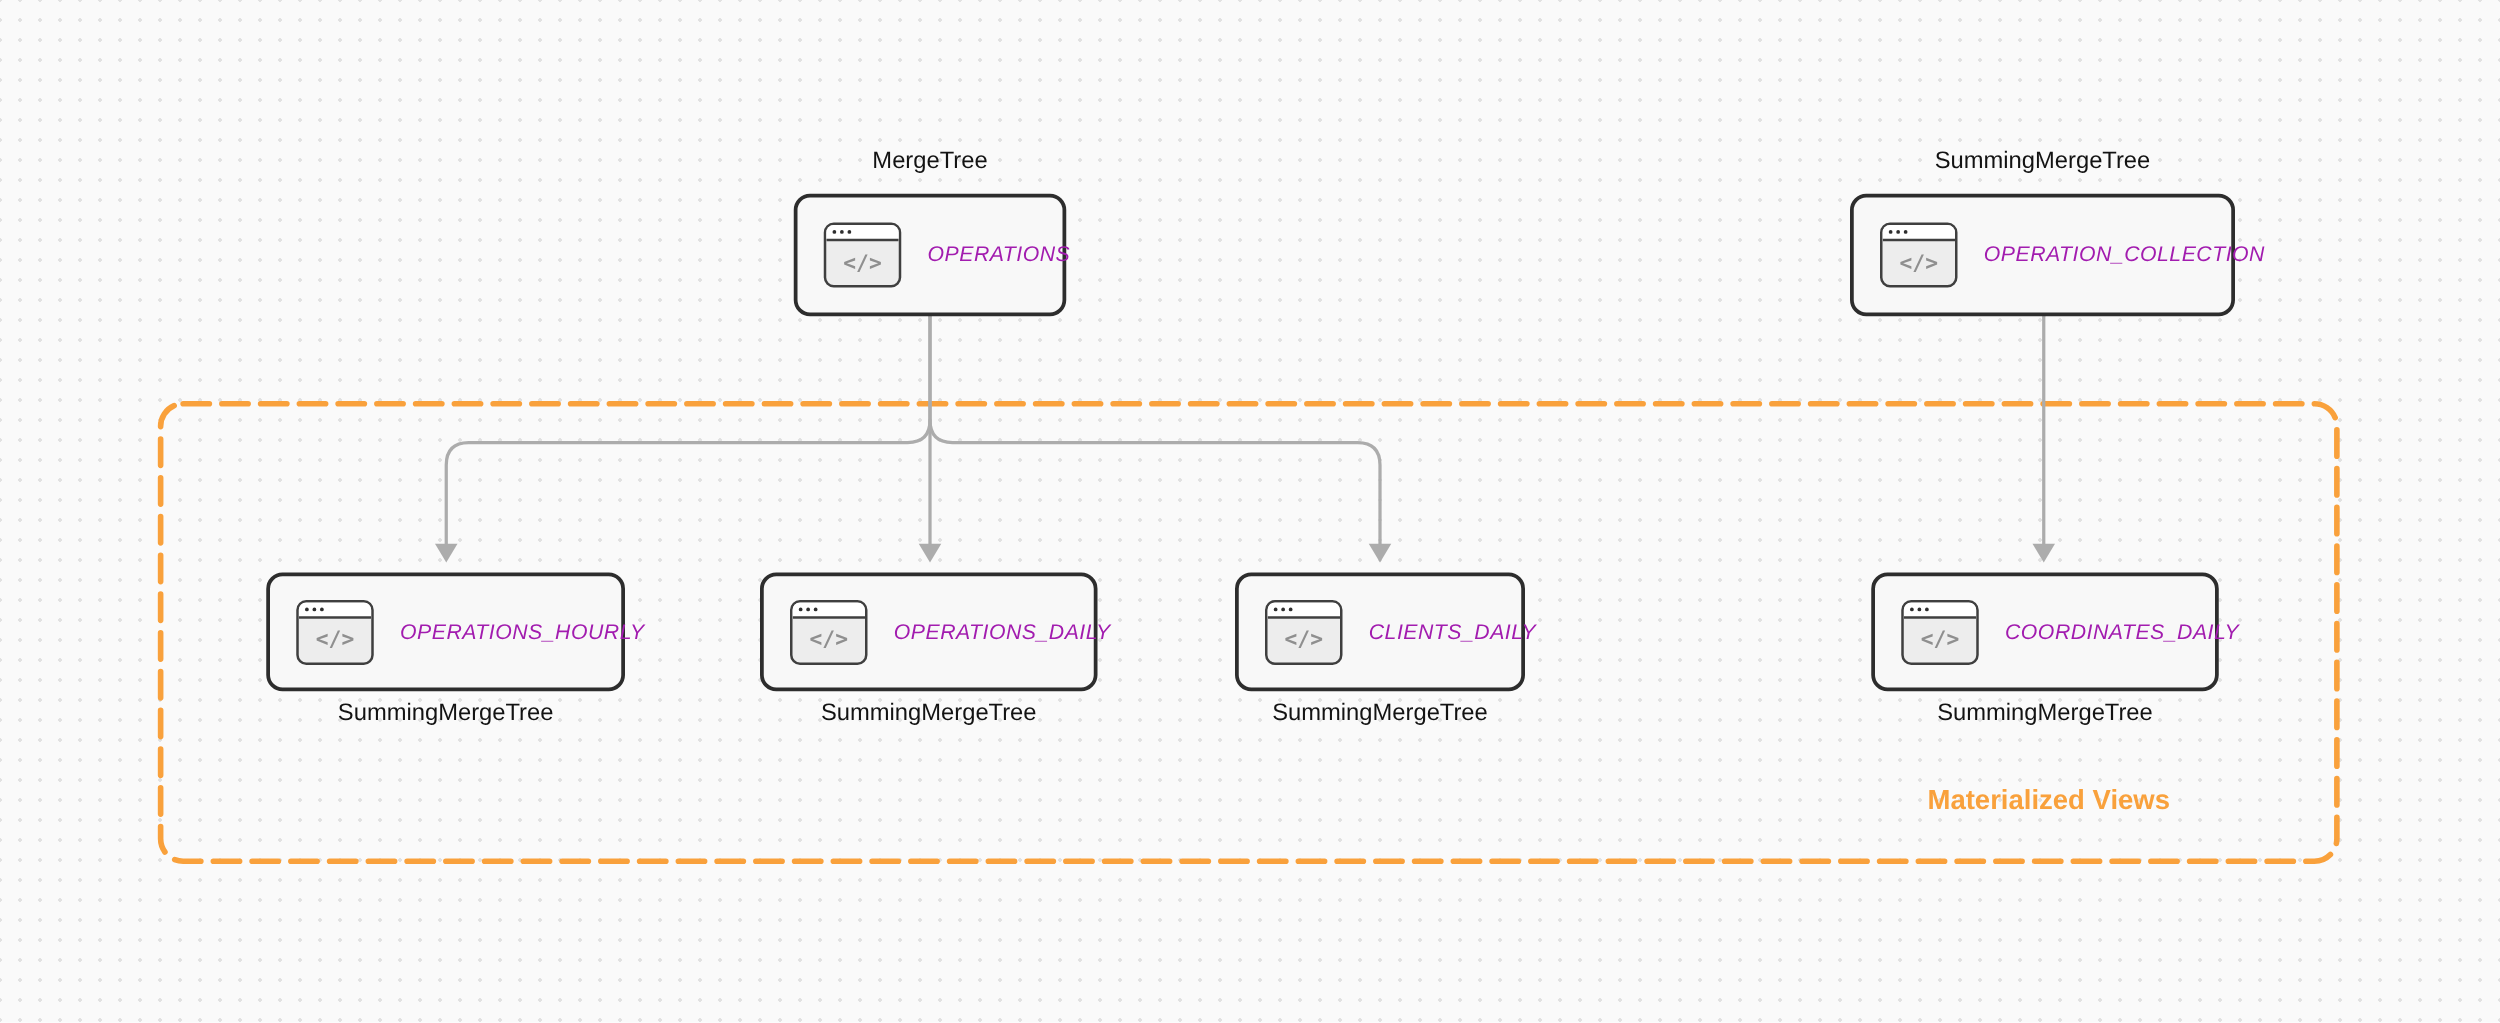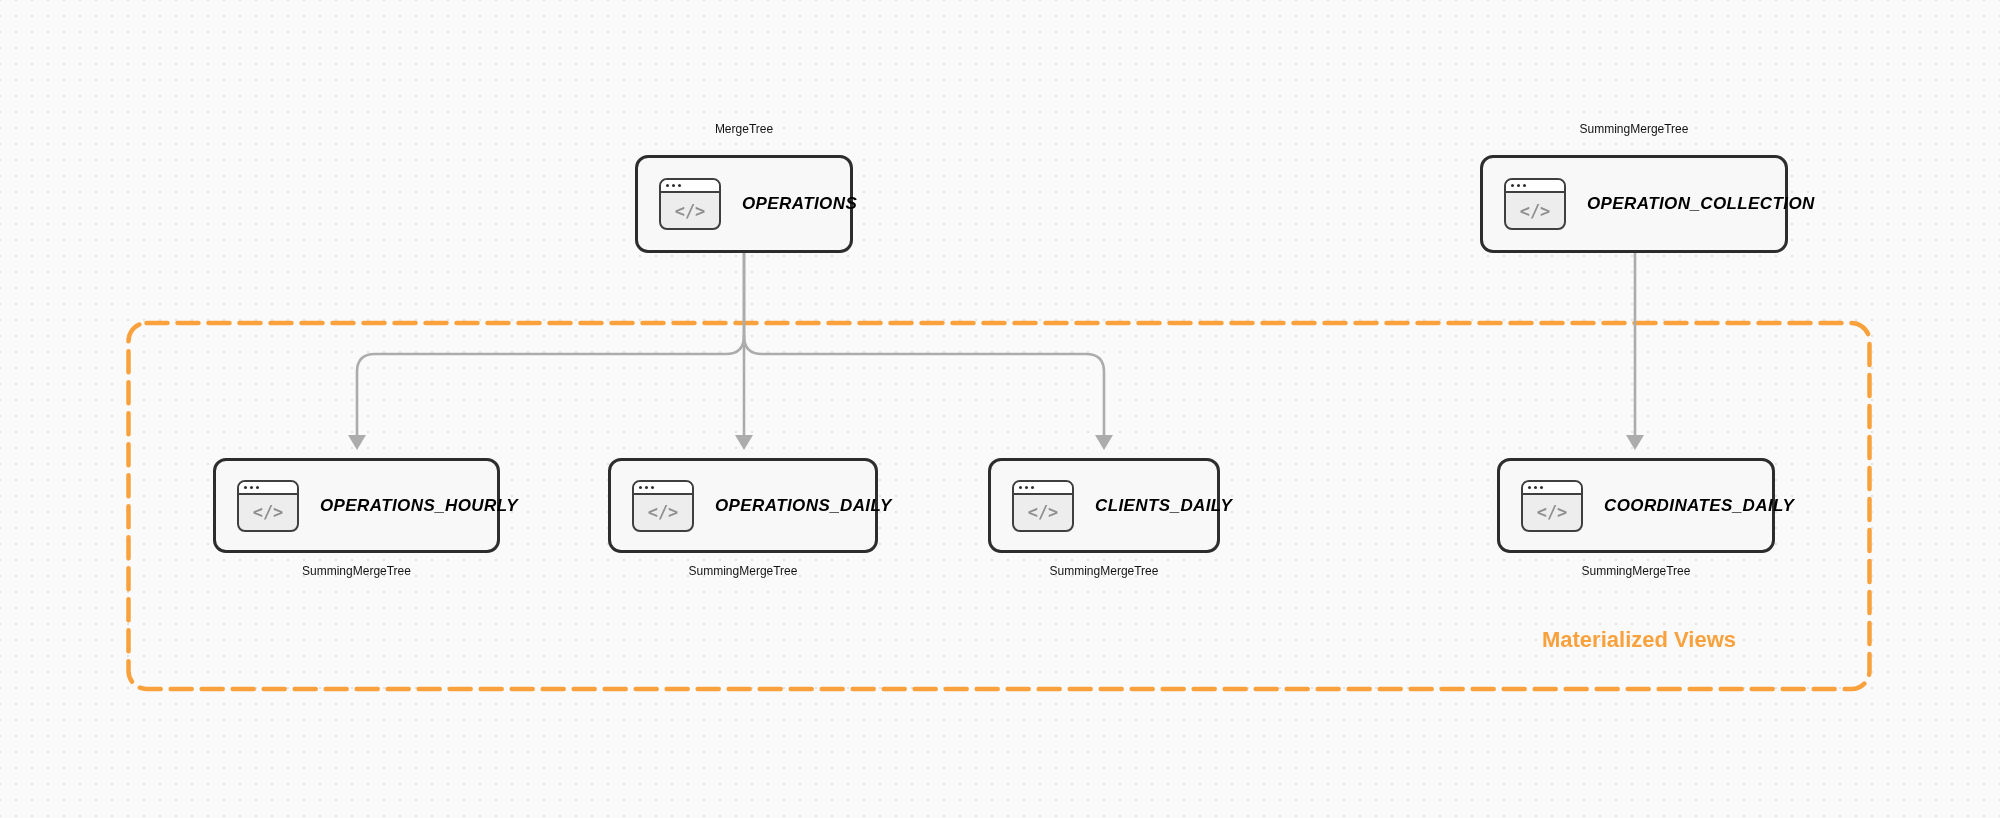--- a/index.html
+++ b/index.html
@@ -27,29 +27,29 @@
     border: 3px solid #2d2d2d;
     border-radius: 13px;
     display: flex;
     align-items: center;
     padding-left: 21px;
     gap: 21px;
   }
   .node-title {
     font-style: italic;
     font-size: 17px;
-    font-weight: 700;
+    font-weight: 400;
     letter-spacing: 0.4px;
-    color: #000000;
+    color: #a21caf;
     white-space: nowrap;
   }
   .engine-label {
     position: absolute;
     text-align: center;
-    font-size: 12px;
+    font-size: 19px;
     color: #131313;
     height: 22px;
     line-height: 22px;
     white-space: nowrap;
   }
   .group-label {
     position: absolute;
     left: 1526px; top: 627px;
     width: 226px; height: 26px;
     text-align: center;

